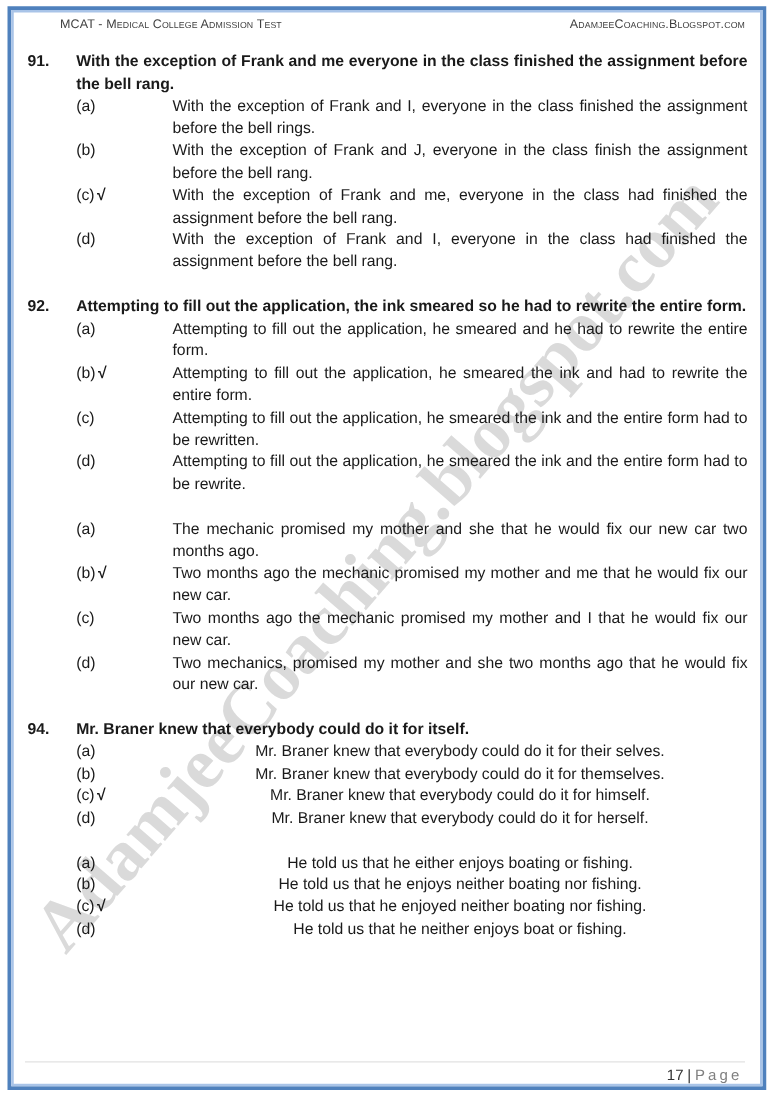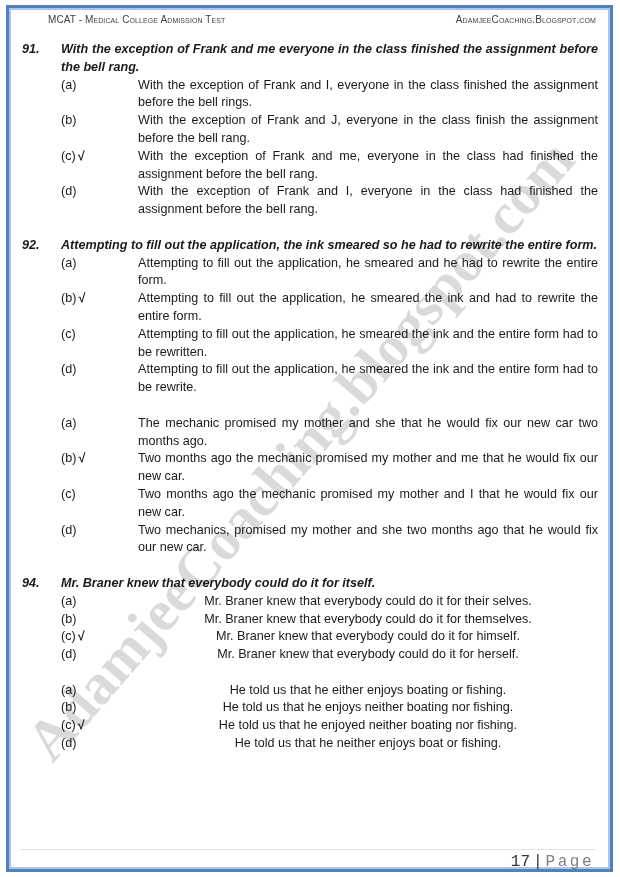--- a/index.html
+++ b/index.html
@@ -71,21 +71,20 @@
     z-index: 2;
     font-size: 12.6px;
     line-height: 17.8px;
   }
   .question {
     margin-bottom: 17.8px;
   }
   .q-head {
     display: flex;
     font-weight: bold;
-    font-style: italic;
   }
   .q-num {
     width: 39px;
     flex: 0 0 39px;
   }
   .q-text {
     flex: 1;
     text-align: justify;
   }
   .option {
@@ -113,22 +112,22 @@
     left: 20px;
     right: 24px;
     top: 849px;
     height: 1px;
     background: #e2e2e2;
   }
   .footer {
     position: absolute;
     right: 26px;
     top: 853px;
-    font-family: Liberation Mono, monospace;
-    font-size: 16px;
+    font-family: Liberation Sans, sans-serif;
+    font-size: 12px;
     color: #333;
   }
   .footer .sep { margin: 0 3px; }
   .footer .page-word {
     color: #7f7f7f;
     letter-spacing: 2.5px;
   }
 </style>
 </head>
 <body>

